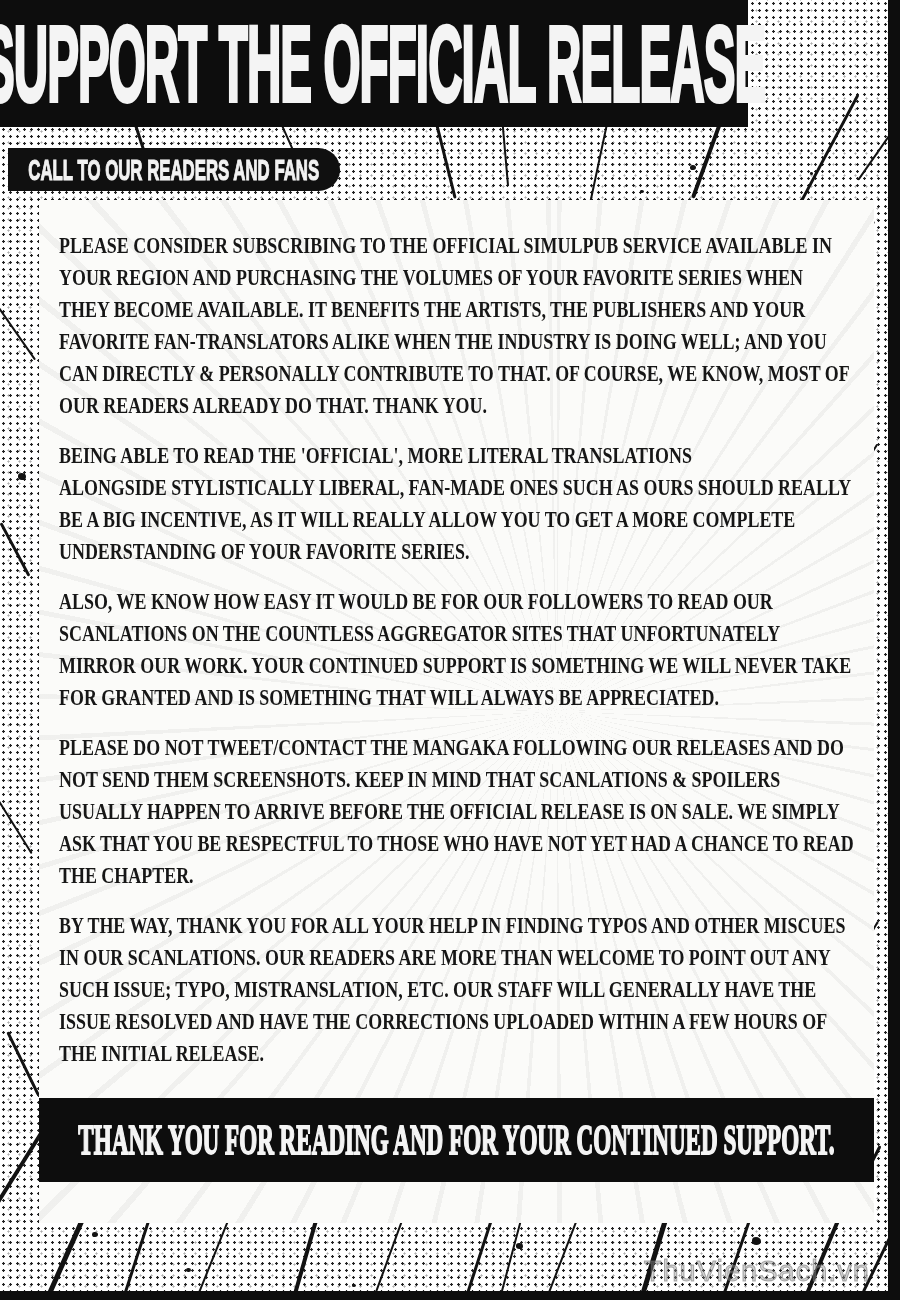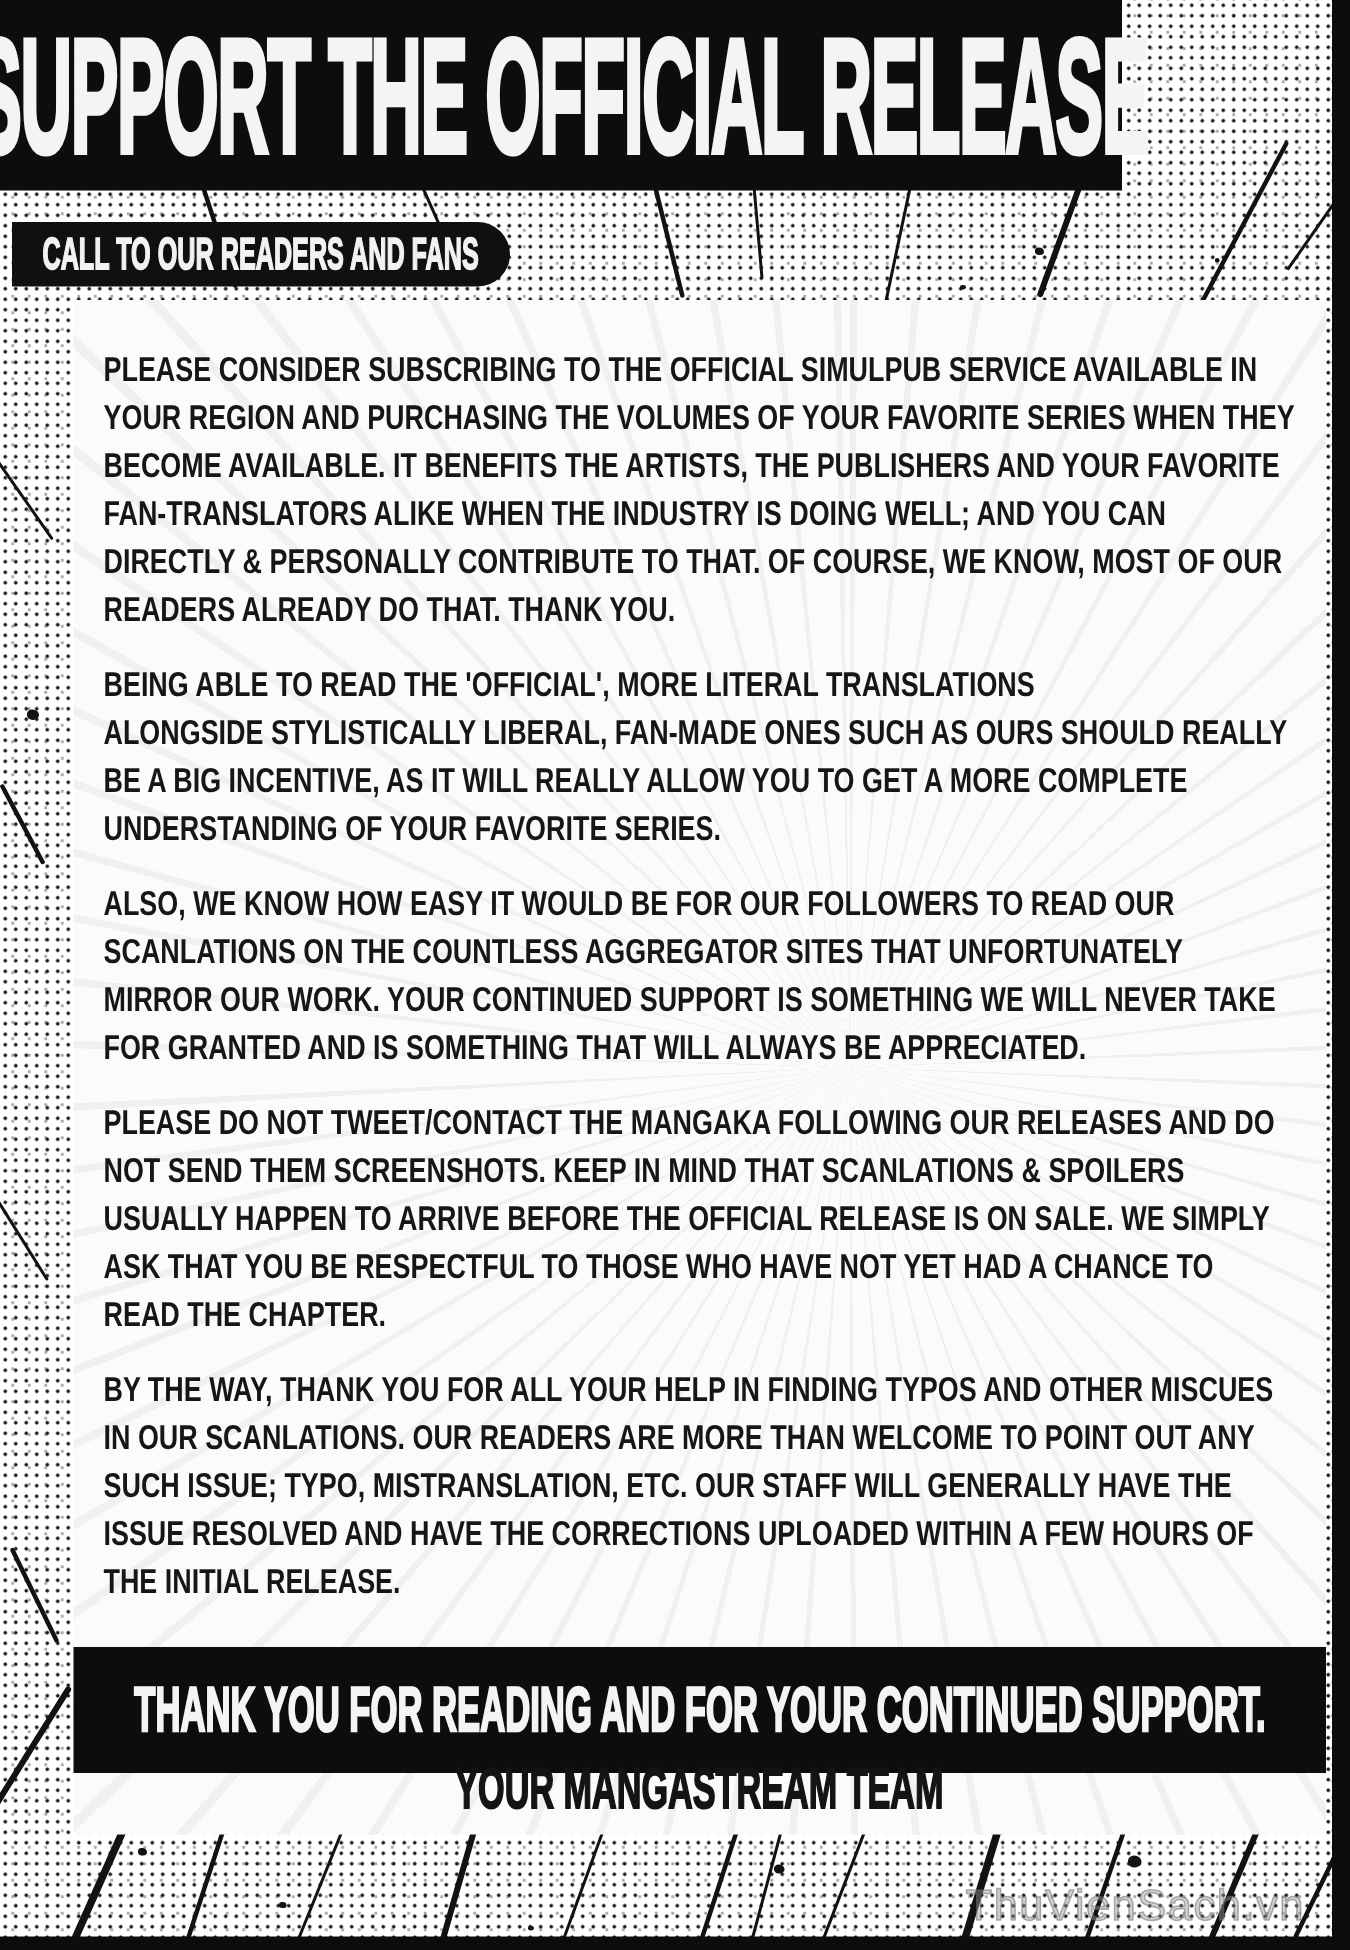--- a/index.html
+++ b/index.html
@@ -38,25 +38,26 @@
     z-index:7;
   }
   .badge .cond{
     font-size:30px;font-weight:700;color:#f2f2f2;
     -webkit-text-stroke:1.2px #f2f2f2;
     transform:scaleX(0.56);
   }
 
   
   .content-box{
-    position:absolute;left:49px;top:200px;width:835px;height:1023px;
+    position:absolute;left:39px;top:200px;width:835px;height:1023px;
     background-color:#fbfbf9;
     background-image:repeating-conic-gradient(from 0deg at 62% 50%,
         rgba(0,0,0,0.045) 0deg 0.55deg, rgba(0,0,0,0) 0.55deg 4.6deg);
     z-index:5;
+    font-family:Liberation Serif, serif;
   }
   .paragraphs{
     position:absolute;left:20px;top:30px;
     width:1020px;
     transform:scaleX(0.78);transform-origin:left top;
     color:#161616;
     font-size:23px;line-height:32px;font-weight:700;
   }
   .paragraphs p{margin:0 0 18px 0;white-space:pre-line;}
 
@@ -114,23 +115,20 @@
 ALONGSIDE STYLISTICALLY LIBERAL, FAN-MADE ONES SUCH AS OURS SHOULD REALLY BE A BIG INCENTIVE, AS IT WILL REALLY ALLOW YOU TO GET A MORE COMPLETE UNDERSTANDING OF YOUR FAVORITE SERIES.</p>
     <p>ALSO, WE KNOW HOW EASY IT WOULD BE FOR OUR FOLLOWERS TO READ OUR SCANLATIONS ON THE COUNTLESS AGGREGATOR SITES THAT UNFORTUNATELY MIRROR OUR WORK. YOUR CONTINUED SUPPORT IS SOMETHING WE WILL NEVER TAKE FOR GRANTED AND IS SOMETHING THAT WILL ALWAYS BE APPRECIATED.</p>
     <p>PLEASE DO NOT TWEET/CONTACT THE MANGAKA FOLLOWING OUR RELEASES AND DO NOT SEND THEM SCREENSHOTS. KEEP IN MIND THAT SCANLATIONS &amp; SPOILERS USUALLY HAPPEN TO ARRIVE BEFORE THE OFFICIAL RELEASE IS ON SALE. WE SIMPLY ASK THAT YOU BE RESPECTFUL TO THOSE WHO HAVE NOT YET HAD A CHANCE TO READ THE CHAPTER.</p>
     <p>BY THE WAY, THANK YOU FOR ALL YOUR HELP IN FINDING TYPOS AND OTHER MISCUES IN OUR SCANLATIONS. OUR READERS ARE MORE THAN WELCOME TO POINT OUT ANY SUCH ISSUE; TYPO, MISTRANSLATION, ETC. OUR STAFF WILL GENERALLY HAVE THE ISSUE RESOLVED AND HAVE THE CORRECTIONS UPLOADED WITHIN A FEW HOURS OF THE INITIAL RELEASE.</p>
   </div>
 
   <div class="thanks-bar">
     <span class="cond">THANK YOU FOR READING AND FOR YOUR CONTINUED SUPPORT.</span>
   </div>
 
-  <div class="team-line">
-    <span class="cond">YOUR MANGASTREAM TEAM</span>
-  </div>
 </section>
 
 <div class="edge-right"></div>
 <div class="edge-bottom"></div>
 
 <div class="watermark">ThuVienSach.vn</div>
 
 <div class="sl" style="left: 95px; top: 145px; width: 95px; height: 3px; transform: rotate(72deg);"></div>
 <div class="sl" style="left: 250px; top: 148px; width: 85px; height: 2px; transform: rotate(66deg);"></div>
 <div class="sl" style="left: 390px; top: 146px; width: 105px; height: 3px; transform: rotate(76deg);"></div>

